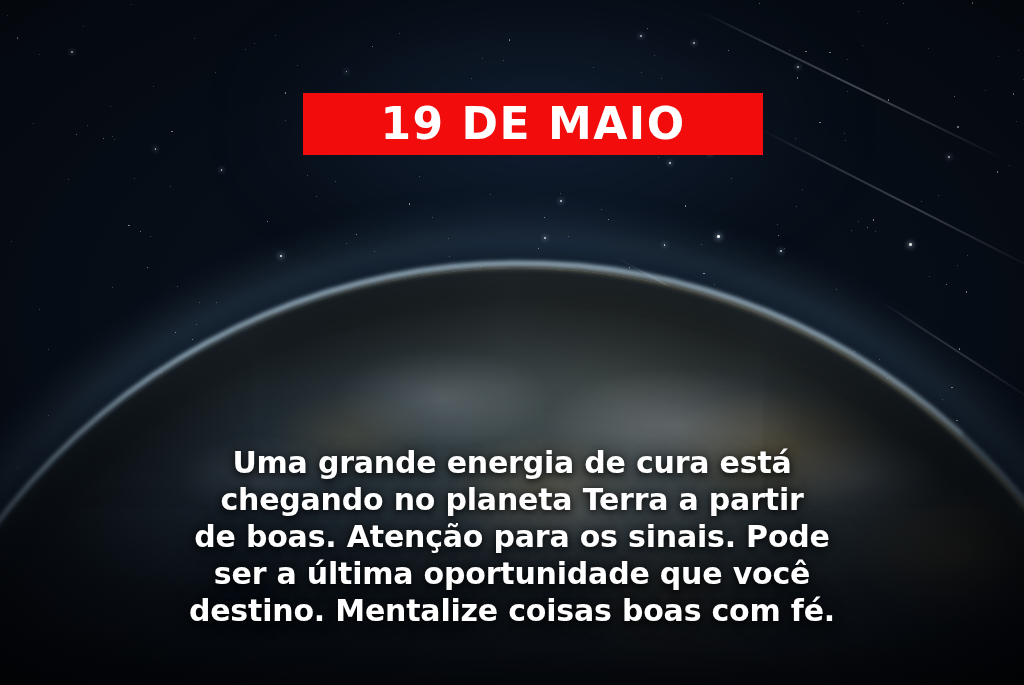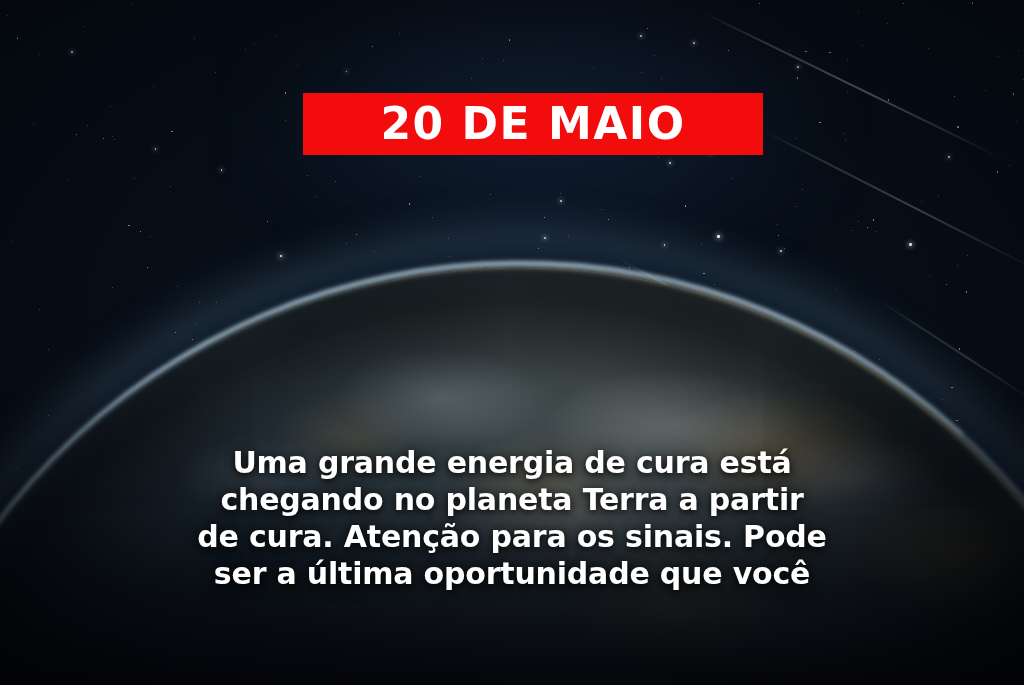--- a/index.html
+++ b/index.html
@@ -520,28 +520,29 @@
     <div class="earth-limb"></div>
     <div class="earth-glow"></div>
   </div>
 
   <div class="vignette-bottom"></div>
   <div class="vignette-edges"></div>
 
   <div class="content">
 
     <div class="date-banner">
-      <span class="date-banner-text">20 DE MAIO</span>
+      <span class="date-banner-text">19 DE MAIO</span>
     </div>
 
     <div class="headline">
     </div>
 
     <div class="body-copy">
       <span class="bc-line">Uma grande energia de cura está</span>
       <span class="bc-line">chegando no planeta Terra a partir</span>
-      <span class="bc-line">de cura. Atenção para os sinais. Pode</span>
+      <span class="bc-line">de boas. Atenção para os sinais. Pode</span>
       <span class="bc-line">ser a última oportunidade que você</span>
+      <span class="bc-line">destino. Mentalize coisas boas com fé.</span>
     </div>
 
 
   </div>
 </div>
 
 </body></html>

